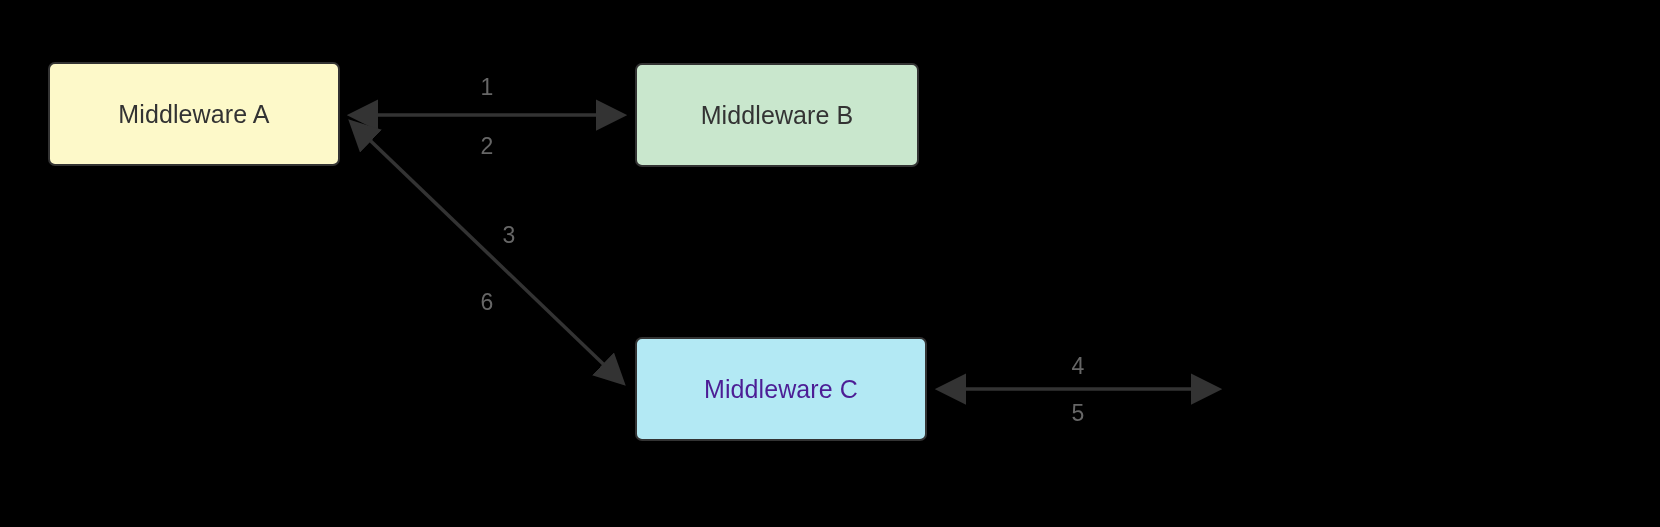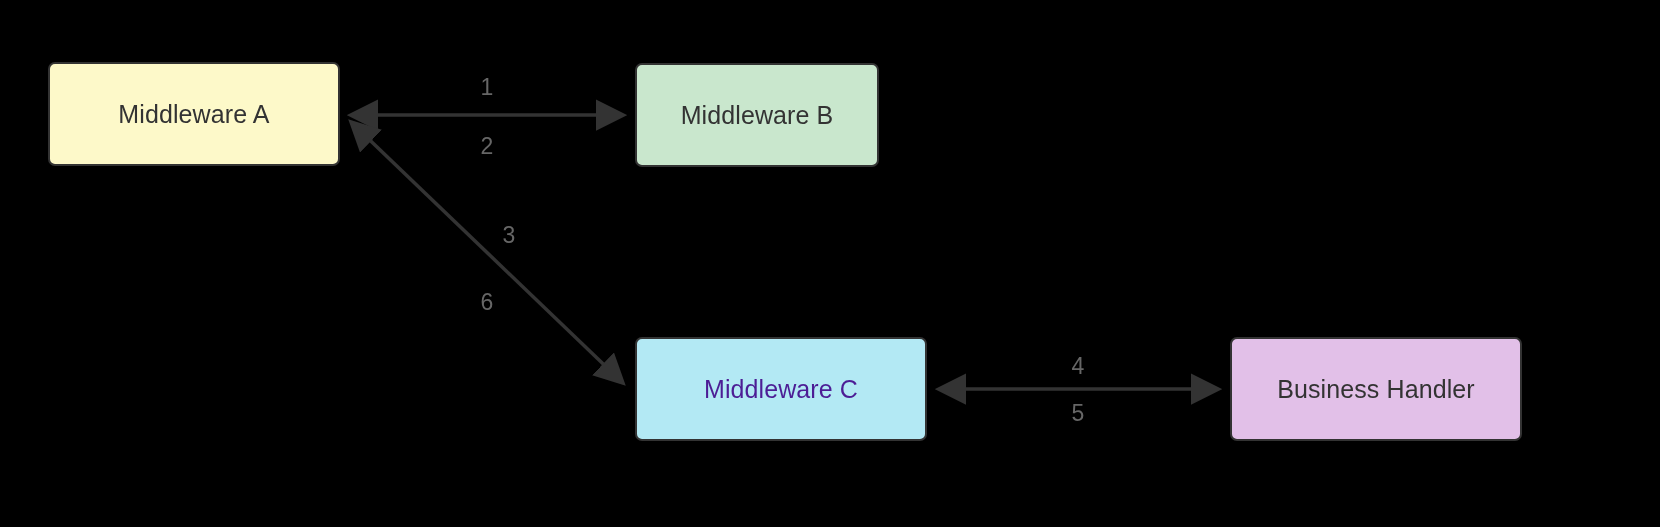--- a/index.html
+++ b/index.html
@@ -78,31 +78,28 @@
 
     <line x1="352" y1="123" x2="622" y2="382" stroke="#333333" stroke-width="3.5" marker-start="url(#arrow-start)" marker-end="url(#arrow-end)"></line>
 
     <line x1="940" y1="389" x2="1217" y2="389" stroke="#333333" stroke-width="3.5" marker-start="url(#arrow-start)" marker-end="url(#arrow-end)"></line>
   </svg>
 
   <div class="node" id="node-middleware-a" style="left: 48px; top: 62px; width: 292px; height: 104px; background: rgb(253, 249, 201); border-color: rgb(51, 51, 51);">
     <span class="node-label" style="color: rgb(51, 51, 51);">Middleware A</span>
   </div>
 
-  <div class="node" id="node-middleware-b" style="left: 635px; top: 63px; width: 244px; height: 104px; background: rgb(201, 231, 205); border-color: rgb(51, 51, 51);">
+  <div class="node" id="node-middleware-b" style="left: 635px; top: 63px; width: 284px; height: 104px; background: rgb(201, 231, 205); border-color: rgb(51, 51, 51);">
     <span class="node-label" style="color: rgb(51, 51, 51);">Middleware B</span>
   </div>
 
   <div class="node" id="node-middleware-c" style="left: 635px; top: 337px; width: 292px; height: 104px; background: rgb(179, 233, 244); border-color: rgb(51, 51, 51);">
     <span class="node-label" style="color: #4c1d95;">Middleware C</span>
   </div>
 
-  <div class="node" id="node-business-handler" style="left: 1230px; top: 337px; width: 292px; height: 104px; background: rgb(226, 192, 232); border-color: rgb(51, 51, 51);">
-    <span class="node-label" style="color: rgb(51, 51, 51);">Business Handler</span>
-  </div>
 
   <span class="edge-label" style="left: 487px; top: 87px; color: rgb(102, 102, 102);">1</span>
   <span class="edge-label" style="left: 487px; top: 146px; color: rgb(102, 102, 102);">2</span>
   <span class="edge-label" style="left: 509px; top: 235px; color: rgb(102, 102, 102);">3</span>
   <span class="edge-label" style="left: 487px; top: 302px; color: rgb(102, 102, 102);">6</span>
   <span class="edge-label" style="left: 1078px; top: 366px; color: rgb(102, 102, 102);">4</span>
   <span class="edge-label" style="left: 1078px; top: 413px; color: rgb(102, 102, 102);">5</span>
 
 </div>
 

